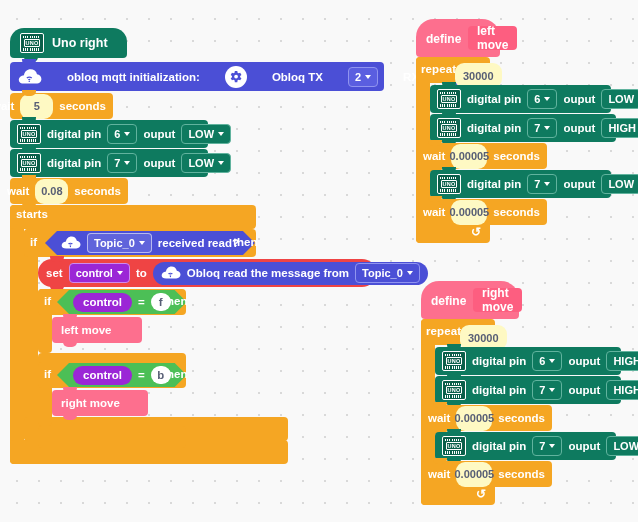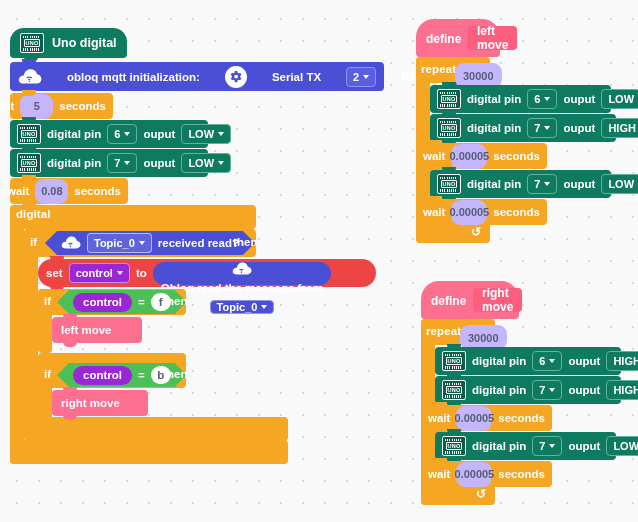--- a/index.html
+++ b/index.html
@@ -35,21 +35,21 @@
   .dd{display:inline-flex;align-items:center;gap:4px;height:18px;padding:0 6px;
       border-radius:4px;font-size:11px;font-weight:bold;color:#fff;
       background:rgba(255,255,255,.12);border:1px solid rgba(255,255,255,.55);
       white-space:nowrap;}
   .blue .dd{background:#5a5ee0;border-color:#9094ef;}
   .green .dd{background:#0e7a5f;border-color:#61b39e;}
   .purple .dd{background:#9b26d6;border-color:#cf8aee;}
   .caret{width:0;height:0;border-left:3.5px solid transparent;border-right:3.5px solid transparent;
          border-top:4.5px solid #fff;display:inline-block;}
   .val{display:inline-flex;align-items:center;justify-content:center;height:17px;min-width:17px;
-       padding:4px 8px;border-radius:9px;background:#c4b5fd;color:#575e75;font-size:11px;font-weight:bold;}
+       padding:4px 8px;border-radius:9px;background:#fef9c3;color:#575e75;font-size:11px;font-weight:bold;}
   .txt{white-space:nowrap;}
 
   
   .uno{width:22px;height:18px;border-radius:2px;background:#0b5f4a;
        border:1.4px solid #ffffff;position:relative;flex:none;display:flex;
        align-items:center;justify-content:center;}
   .uno span{font-size:5.5px;font-weight:bold;color:#fff;border:.8px solid #fff;
             padding:0 1px;line-height:6px;border-radius:1px;letter-spacing:.2px;}
   .uno:before,.uno:after{content:"";position:absolute;left:2px;right:2px;height:2.5px;
        background:repeating-linear-gradient(to right,#fff 0 1px,transparent 1px 2.2px);}
@@ -97,41 +97,41 @@
 </style>
 </head>
 <body>
 
 <div class="canvas">
 
   <div class="hatblk" style="left:10px;top:28px;width:97px;height:30px;">
     <span class="uno">
         <span>UNO</span>
       </span>
-    <span class="txt">Uno digital</span>
+    <span class="txt">Uno right</span>
   </div>
 
   <div class="row blue notch" style="left:10px;top:62px;width:374px;height:29px;padding-left:8px;gap:25px;">
     <span class="cloud">
       <svg width="24" height="16" viewBox="0 0 24 16">
           <path d="M6.2 14.6h12.1c3 0 5.1-2.1 5.1-4.7 0-2.5-1.9-4.5-4.4-4.7C18.3 2.2 15.7.3 12.6.3 9.1.3 6.3 2.9 6 6.3 3 6.5.8 8.5.8 10.9c0 2.1 1.9 3.7 5.4 3.7z" fill="#fff"></path>
           <g fill="#4b4fd6">
             <path d="M8.4 8.6c1.6-1.4 4.2-1.4 5.8 0l-.9.9c-1.1-1-2.9-1-4 0z"></path>
             <path d="M9.9 10.2c.8-.7 2-.7 2.8 0l-.9.9c-.3-.3-.8-.3-1.1 0z"></path>
             <circle cx="11.3" cy="12.2" r=".8"></circle>
           </g>
         </svg>
     </span>
     <span class="txt">obloq mqtt initialization:</span>
     <span style="flex:none;width:22px;height:22px;border-radius:11px;background:#fff;display:flex;align-items:center;justify-content:center;">
       <svg width="15" height="15" viewBox="0 0 24 24">
           <path fill="#4b4fd6" d="M19.4 13a7.8 7.8 0 000-2l2.1-1.6-2-3.5-2.5 1a7.6 7.6 0 00-1.7-1L14.9 3h-4l-.4 2.9c-.6.2-1.2.6-1.7 1l-2.5-1-2 3.5L6.4 11a7.8 7.8 0 000 2l-2.1 1.6 2 3.5 2.5-1c.5.4 1.1.8 1.7 1l.4 2.9h4l.4-2.9c.6-.2 1.2-.6 1.7-1l2.5 1 2-3.5zM12.9 15a3 3 0 110-6 3 3 0 010 6z"></path>
         </svg>
     </span>
-    <span class="txt">Serial TX</span>
+    <span class="txt">Obloq TX</span>
     <span class="dd">
       <span>2</span>
         <i class="caret"></i>
     </span>
     <span class="txt">RX</span>
     <span class="dd">
       <span>3</span>
         <i class="caret"></i>
     </span>
   </div>
@@ -175,21 +175,21 @@
   </div>
 
   <div class="row orange notch" style="left:10px;top:178px;width:118px;height:26px;">
     <span>wait</span>
     <span class="val">0.08</span>
     <span>seconds</span>
   </div>
 
   <div class="cblock" style="left:10px;top:205px;width:14px;height:259px;"></div>
   <div class="cblock" style="left:10px;top:205px;width:246px;height:24px;"></div>
-  <div class="blk" style="left:16px;top:208px;">digital</div>
+  <div class="blk" style="left:16px;top:208px;">starts</div>
   <div class="cblock" style="left:10px;top:440px;width:278px;height:24px;"></div>
 
   <div class="cblock" style="left:24px;top:229px;width:14px;height:212px;"></div>
   <div class="cblock" style="left:24px;top:229px;width:232px;height:28px;"></div>
   <div class="blk" style="left:30px;top:236px;">if</div>
   <div class="hex hexfull" style="position:absolute;left:45px;top:231px;height:24px;background:#4b4fd6;">
     <span class="cloud" style="width:20px;height:14px;">
       <svg width="20" height="14" viewBox="0 0 24 16">
           <path d="M6.2 14.6h12.1c3 0 5.1-2.1 5.1-4.7 0-2.5-1.9-4.5-4.4-4.7C18.3 2.2 15.7.3 12.6.3 9.1.3 6.3 2.9 6 6.3 3 6.5.8 8.5.8 10.9c0 2.1 1.9 3.7 5.4 3.7z" fill="#fff"></path>
           <g fill="#4b4fd6">
@@ -208,21 +208,21 @@
   <div class="blk" style="left:233px;top:236px;">then</div>
   <div class="cblock" style="left:24px;top:417px;width:264px;height:24px;"></div>
 
   <div class="row purple notch" style="left:38px;top:259px;width:338px;height:28px;border-radius:14px;padding:0 8px;">
     <span class="txt">set</span>
     <span class="dd">
         <span>control</span>
         <i class="caret"></i>
       </span>
     <span class="txt">to</span>
-    <span style="display:inline-flex;align-items:center;gap:6px;height:23px;padding:0 8px;border-radius:12px;background:#4b4fd6;flex-direction:column;">
+    <span style="display:inline-flex;align-items:center;gap:6px;height:23px;padding:0 8px;border-radius:12px;background:#4b4fd6;">
       <span class="cloud" style="width:20px;height:14px;">
         <svg width="20" height="14" viewBox="0 0 24 16">
             <path d="M6.2 14.6h12.1c3 0 5.1-2.1 5.1-4.7 0-2.5-1.9-4.5-4.4-4.7C18.3 2.2 15.7.3 12.6.3 9.1.3 6.3 2.9 6 6.3 3 6.5.8 8.5.8 10.9c0 2.1 1.9 3.7 5.4 3.7z" fill="#fff"></path>
             <g fill="#4b4fd6">
               <path d="M8.4 8.6c1.6-1.4 4.2-1.4 5.8 0l-.9.9c-1.1-1-2.9-1-4 0z"></path>
               <path d="M9.9 10.2c.8-.7 2-.7 2.8 0l-.9.9c-.3-.3-.8-.3-1.1 0z"></path>
               <circle cx="11.3" cy="12.2" r=".8"></circle>
             </g>
           </svg>
       </span>

